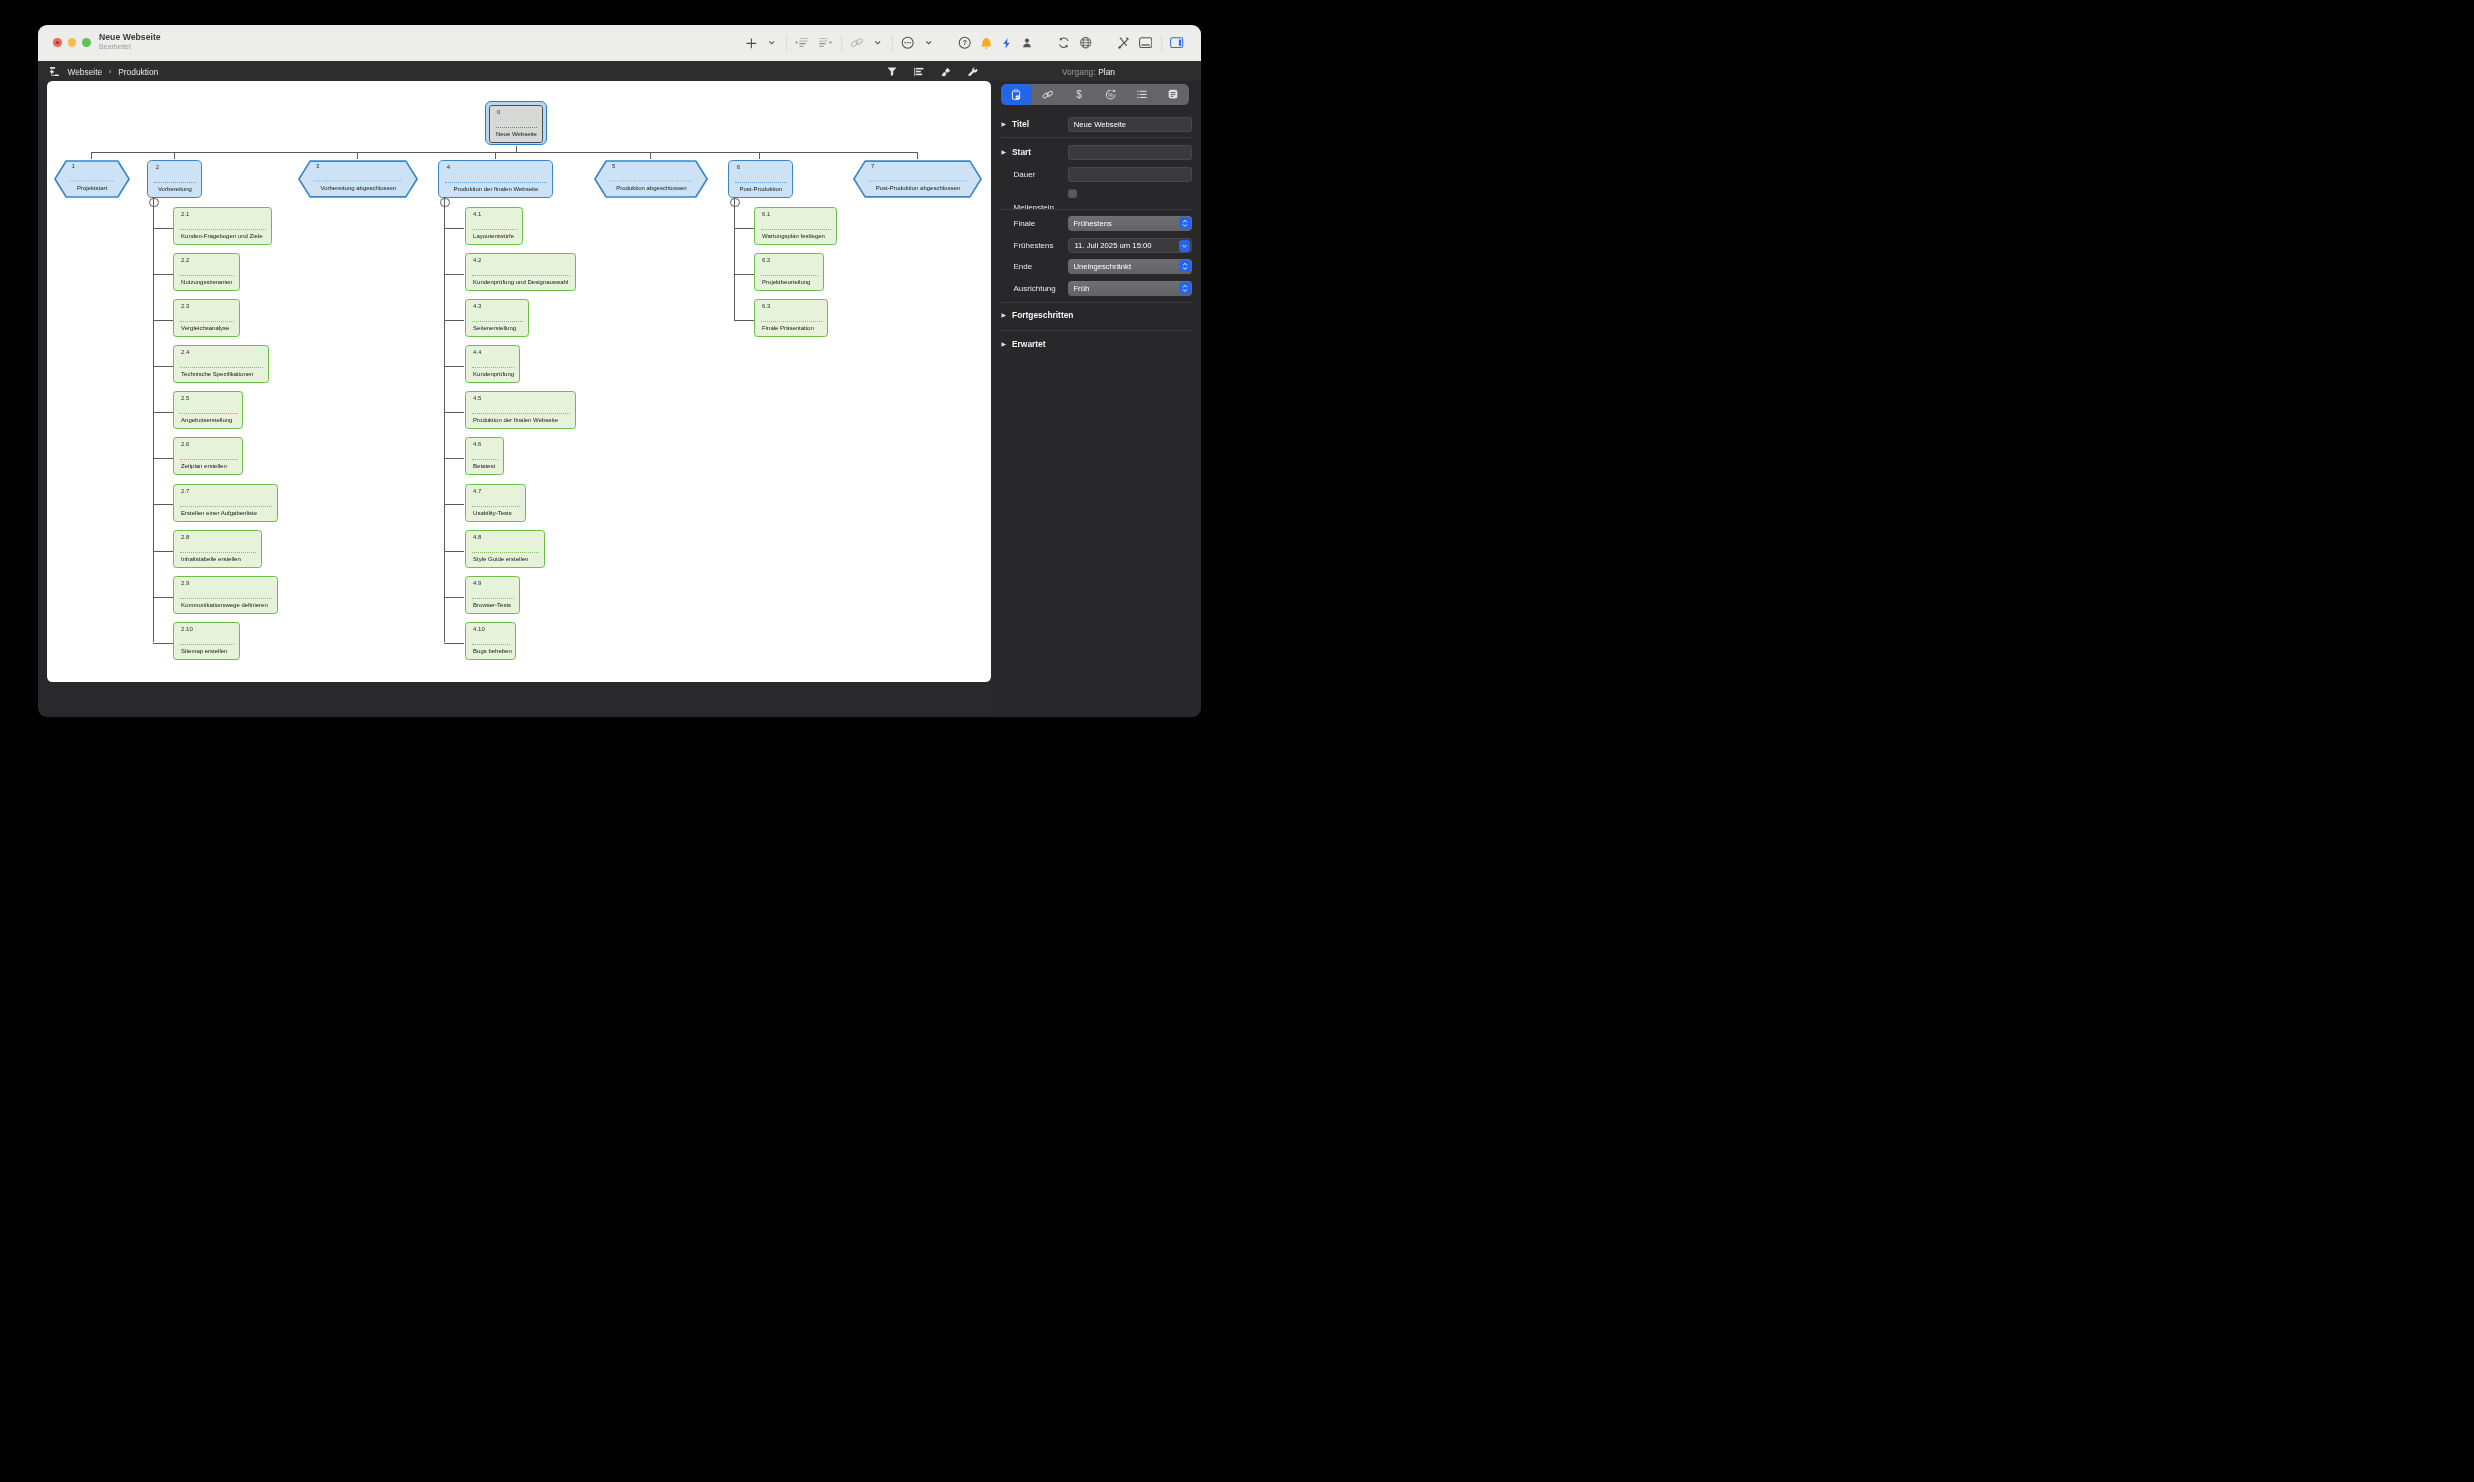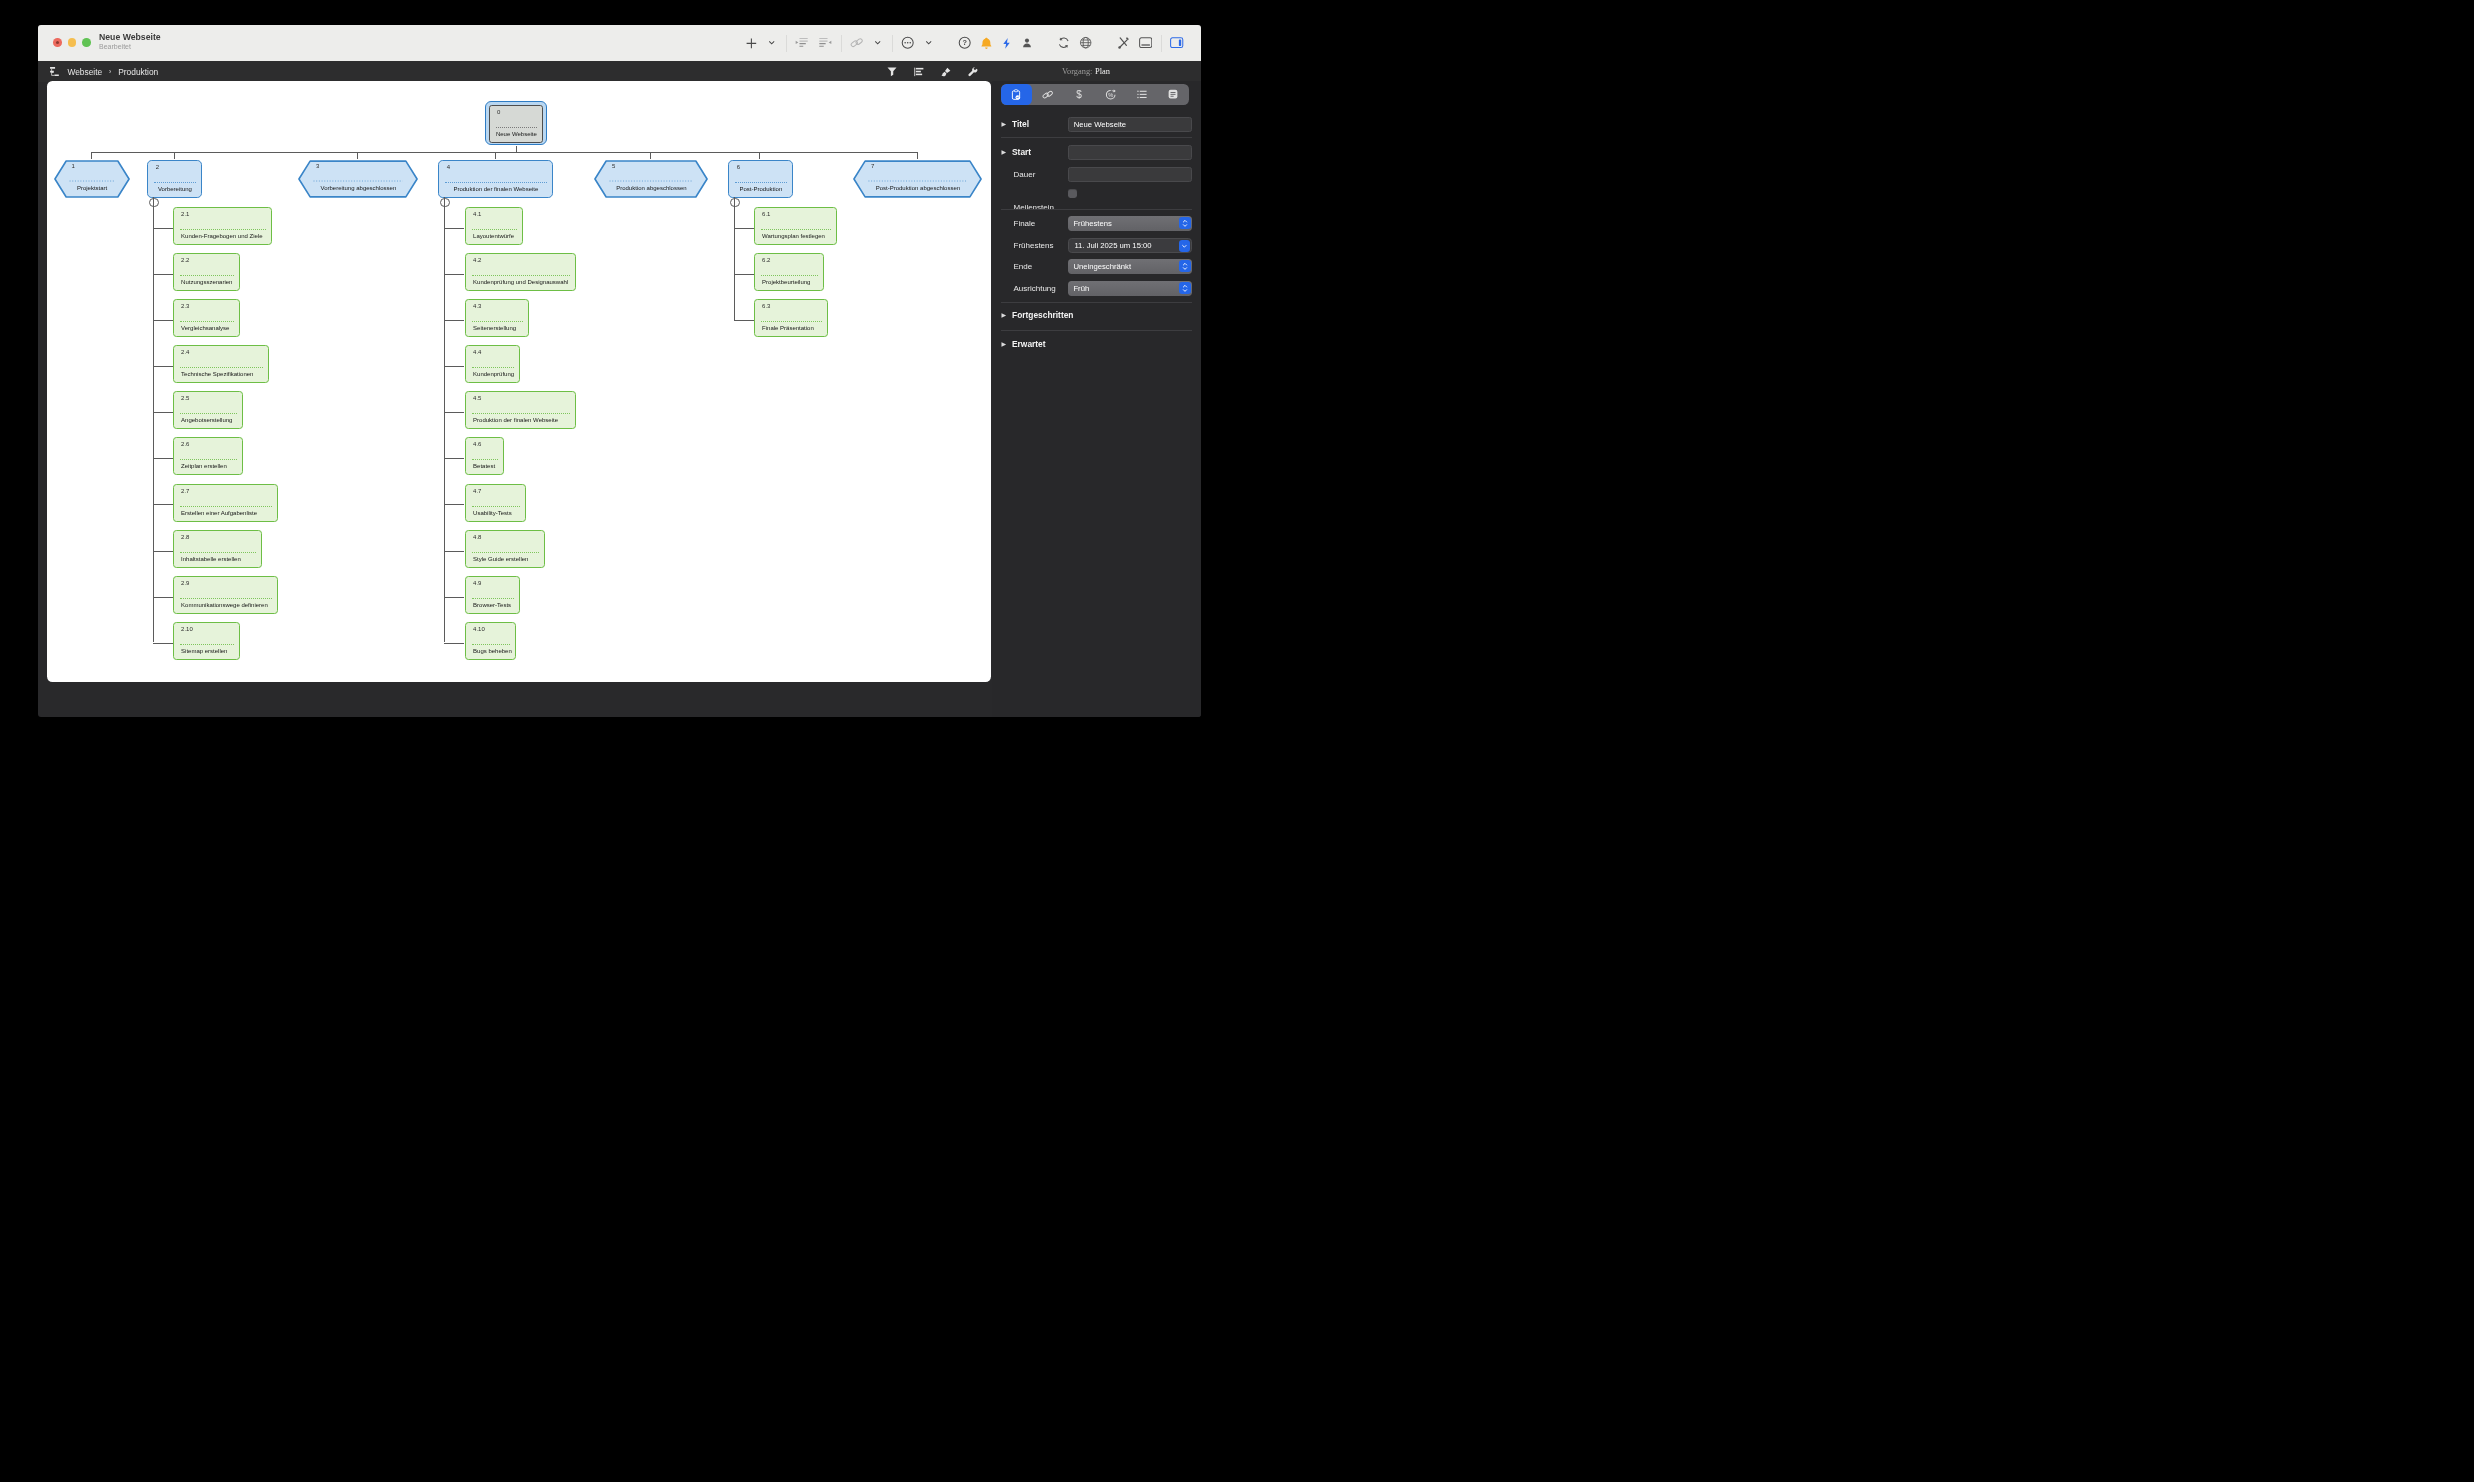--- a/index.html
+++ b/index.html
@@ -1,18 +1,18 @@
 <!DOCTYPE html>
 <html style="font-size:10.8px"><head>
 <meta charset="utf-8">
 <style>
   html,body{margin:0;padding:0;background:#000;}
   body{width:1237px;height:741px;position:relative;font-family:"Liberation Sans",sans-serif;
        -webkit-font-smoothing:antialiased;user-select:none;overflow:hidden;}
-  .window{position:absolute;left:38px;top:25px;width:1163px;height:692px;border-radius:3px;
+  .window{position:absolute;left:38px;top:25px;width:1163px;height:692px;border-radius:9px;
           background:#29292B;overflow:hidden;box-shadow:0 20px 47px rgba(0,0,0,.6);}
   
   .titlebar{position:absolute;left:0;top:0;right:0;height:36px;background:#EDEDEB;}
   .lights{position:absolute;left:15px;top:13.4px;display:flex;gap:6px;}
   .light{width:8.7px;height:8.7px;border-radius:50%;}
   .light.red{background:#EC6A5E;position:relative;}
   .light.red::after{content:"";position:absolute;left:2.8px;top:2.8px;width:3.1px;height:3.1px;border-radius:50%;background:#8E3A30;}
   .light.yellow{background:#F5BE4F;}
   .light.green{background:#61C354;}
   .title-block{position:absolute;left:61px;top:6.7px;}
@@ -20,21 +20,21 @@
   .wsub{font-size:7px;color:#9B9B9B;margin-top:1.7px;}
   .tb-icons{position:absolute;right:17.5px;top:0;height:36px;display:flex;align-items:center;gap:8.7px;}
   .tbtn{display:flex;align-items:center;justify-content:center;height:20px;min-width:10.8px;}
   .tsep{width:0.7px;height:17px;background:#DBDBD9;}
   .tgap{width:6.7px;}
   
   .crumbbar{position:absolute;left:0;top:36px;right:0;height:21px;background:#2D2D2E;color:#E7E7E7;}
   .crumb-left{position:absolute;left:12px;top:0;height:21px;display:flex;align-items:center;gap:6px;font-size:8.4px;}
   .crumb-sep{color:#A8A8A8;font-size:8px;font-weight:bold;margin:0 0.7px;}
   .crumb-tools{position:absolute;left:849px;top:0;height:21px;display:flex;align-items:center;gap:16px;}
-  .vorgang{position:absolute;left:1024px;top:0;height:21px;display:flex;align-items:center;font-size:8.4px;color:#9C9C9C;gap:2.7px;font-family:Liberation Serif, serif;}
+  .vorgang{position:absolute;left:1024px;top:0;height:21px;display:flex;align-items:center;font-size:8.4px;color:#9C9C9C;gap:2.7px;}
   .vorgang b{color:#F2F2F2;font-weight:normal;}
   
   .main-canvas{position:absolute;left:9.4px;top:56px;width:944px;height:601px;background:#FFFFFF;border-radius:5.4px;}
   .conn{position:absolute;background:#5B5B5B;}
   .node{position:absolute;box-sizing:border-box;}
   .node>div{position:absolute;z-index:1;}
   .node .num{top:3.4px;font-size:6px;color:#2E2E2E;}
   .node .nlabel{top:25px;left:0;right:0;font-size:6px;color:#161616;white-space:nowrap;}
   .nlabel.center{text-align:center;}
   .nlabel.left{text-align:left;padding-left:6.7px;}

